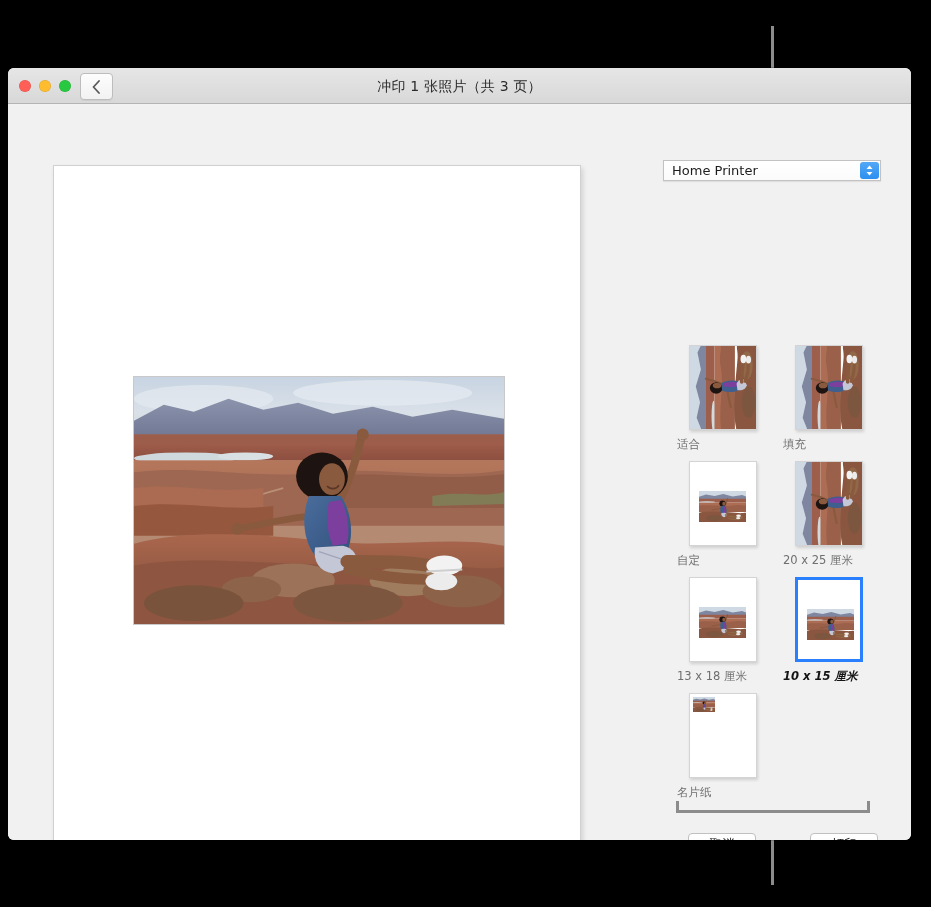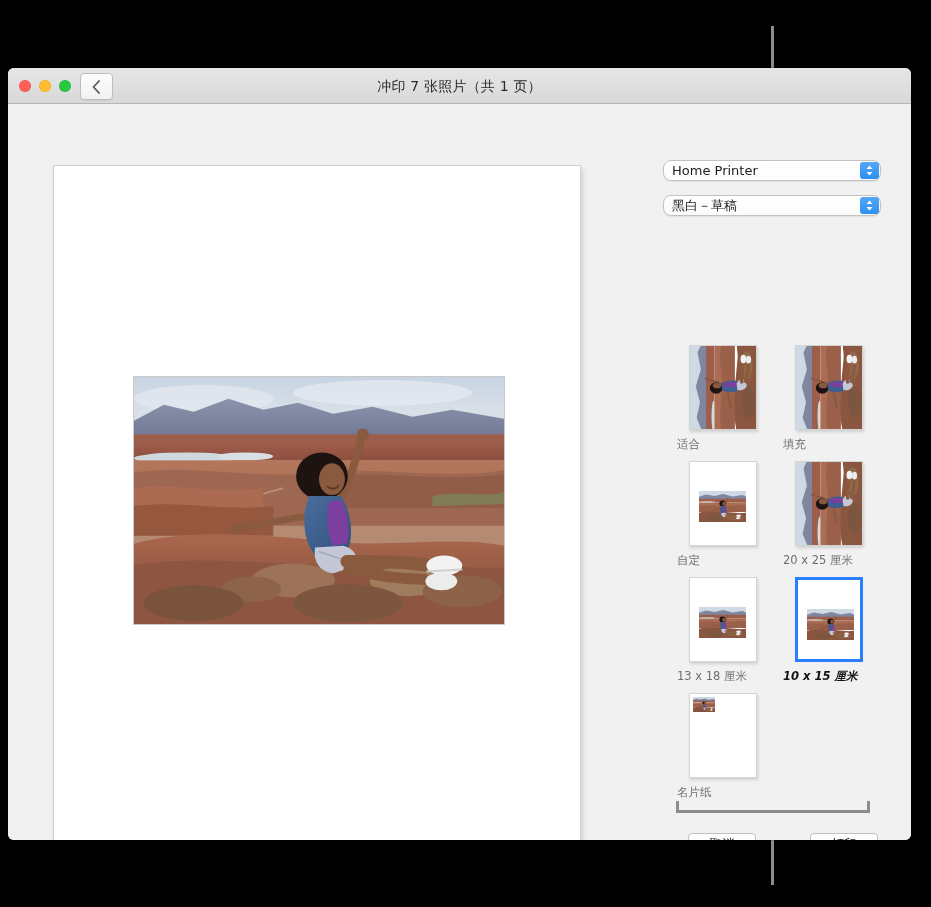--- a/index.html
+++ b/index.html
@@ -121,21 +121,21 @@
   }
 
   
   .popup {
     position: relative;
     width: 218px;
     height: 21px;
     margin-bottom: 14px;
     background: linear-gradient(to bottom, #ffffff, #fbfbfb);
     border: 1px solid #c2c2c2;
-    border-radius: 8px;
+    border-radius: 0;
     box-shadow: 0 1px 1px rgba(0,0,0,0.07);
     box-sizing: border-box;
     cursor: default;
   }
   .popup .label {
     position: absolute;
     left: 8px; top: 0;
     height: 19px;
     line-height: 19px;
     font-size: 13px;
@@ -250,21 +250,21 @@
     <div class="traffic" id="tl-zoom"></div>
 
     <div id="back-button">
       <span>
         <svg width="9" height="14" viewBox="0 0 9 14">
           <polyline points="7,1 1.5,7 7,13" fill="none" stroke="#5a5a5a" stroke-width="1.8" stroke-linecap="round" stroke-linejoin="round"></polyline>
         </svg>
       </span>
     </div>
 
-    <div id="window-title">冲印 7 张照片（共 1 页）</div>
+    <div id="window-title">冲印 1 张照片（共 3 页）</div>
   </div>
 
   <div id="content">
 
     <div id="preview-paper">
       <div id="preview-photo">
         <svg class="photo-svg" viewBox="0 0 372 249" preserveAspectRatio="none">
           <defs>
             <linearGradient id="skyG" x1="0" y1="0" x2="0" y2="1">
               <stop offset="0%" stop-color="#c8d4e2"></stop>
@@ -364,29 +364,20 @@
         <span class="label">Home Printer</span>
         <span class="stepper">
           <svg width="9" height="13" viewBox="0 0 9 13">
             <polygon points="4.5,1.5 7.5,5 1.5,5" fill="#ffffff"></polygon>
             <polygon points="4.5,11.5 7.5,8 1.5,8" fill="#ffffff"></polygon>
           </svg>
         </span>
       </div>
 
 
-      <div class="popup">
-        <span class="label">黑白－草稿</span>
-        <span class="stepper">
-          <svg width="9" height="13" viewBox="0 0 9 13">
-            <polygon points="4.5,1.5 7.5,5 1.5,5" fill="#ffffff"></polygon>
-            <polygon points="4.5,11.5 7.5,8 1.5,8" fill="#ffffff"></polygon>
-          </svg>
-        </span>
-      </div>
     </div>
 
     <div id="thumb-grid">
         <div class="thumb-row">
           <div class="thumb-cell">
             <div class="thumb-frame">
               <div class="img-rot" style="width: 85px; height: 68px;">
                 <svg viewBox="0 0 120 80" preserveAspectRatio="none" style="display:block;width:100%;height:100%">
                   <rect x="0" y="0" width="120" height="20" fill="#cfd9e4"></rect>
                   <path d="M0,15 L18,9 L40,13 L62,8 L86,14 L110,10 L120,14 L120,22 L0,22 Z" fill="#7e86a0"></path>

